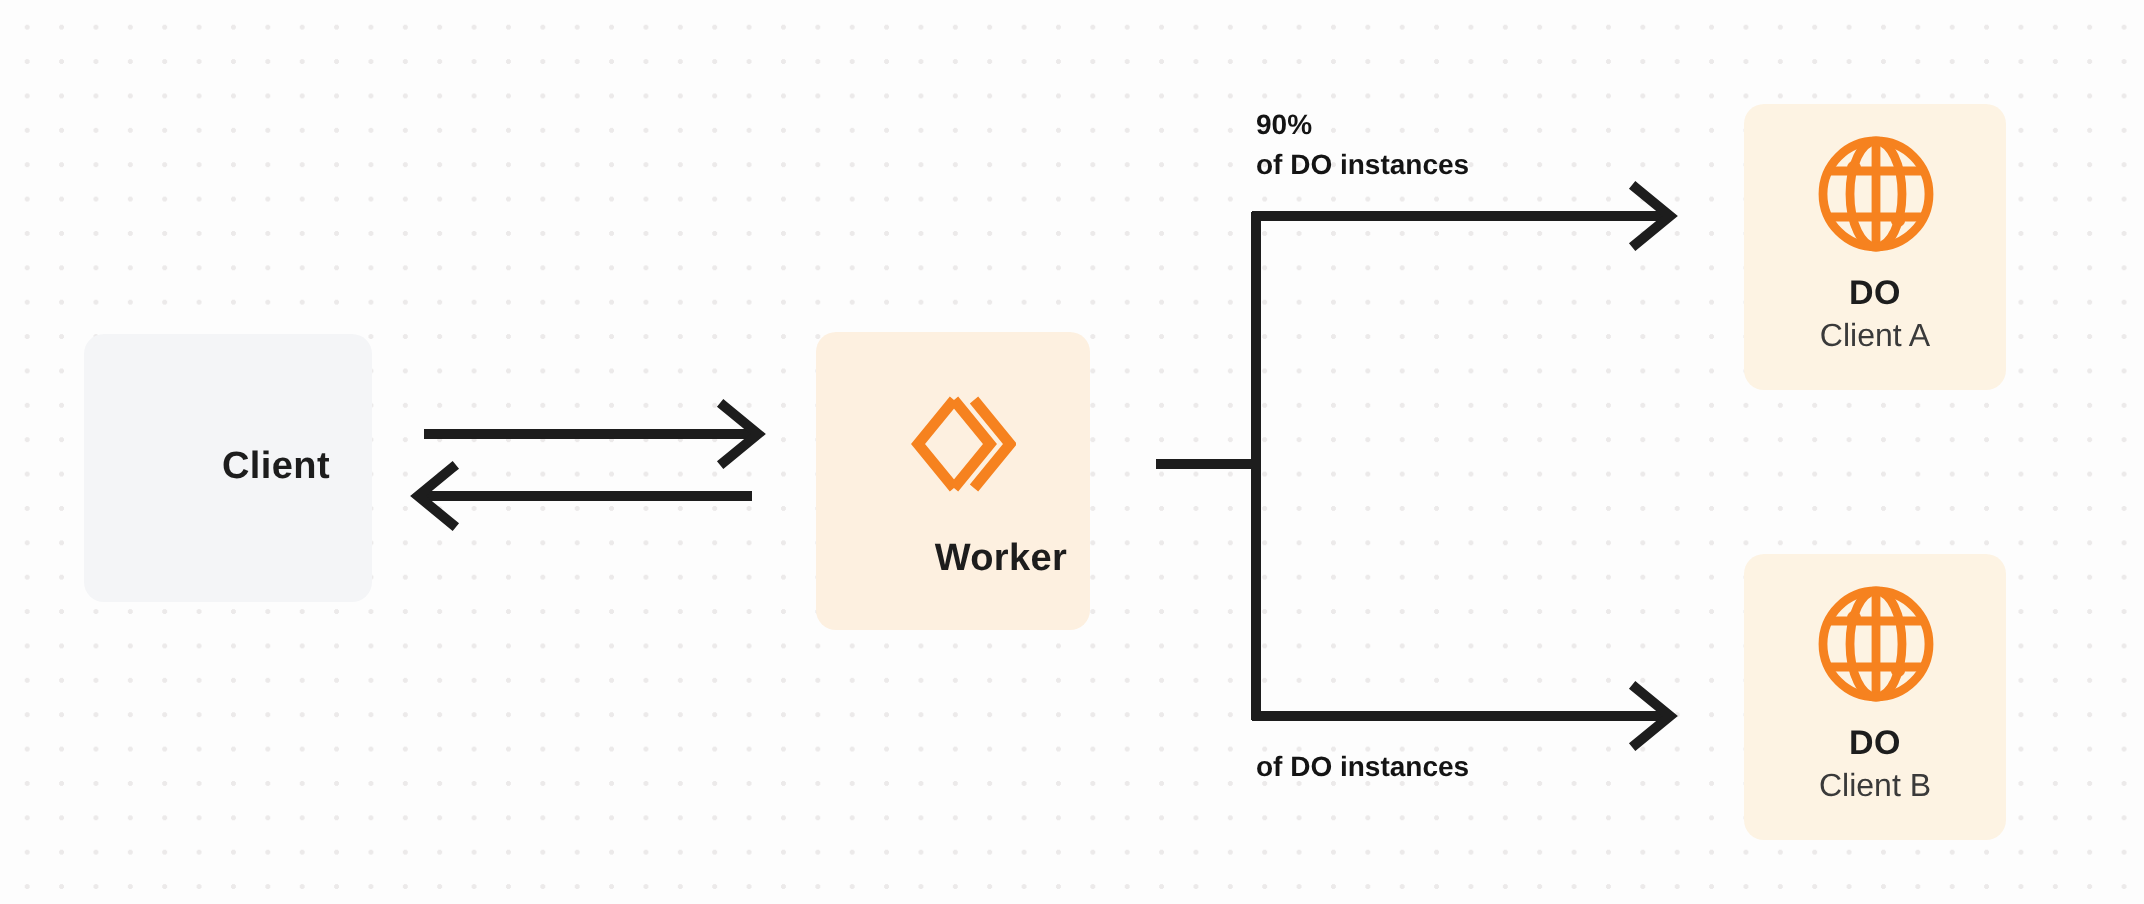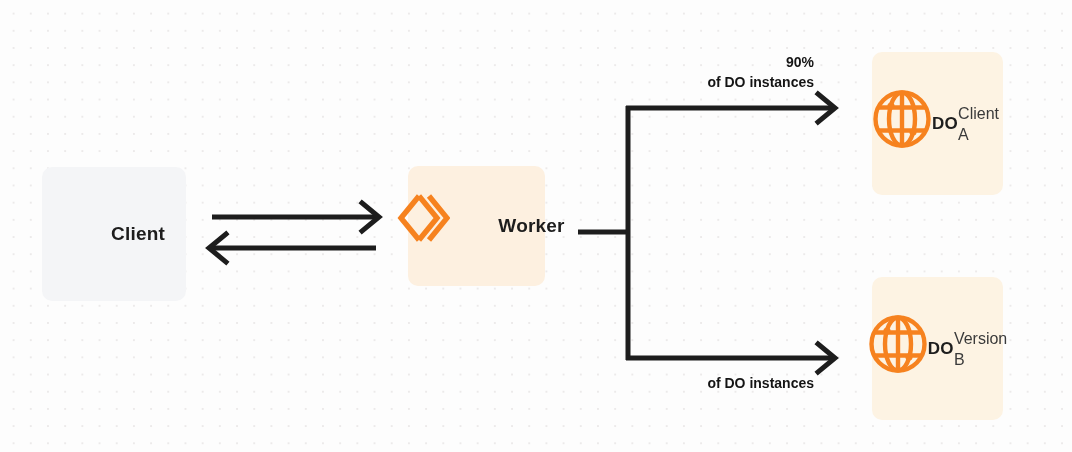--- a/index.html
+++ b/index.html
@@ -22,39 +22,39 @@
     background-image: radial-gradient(circle, #eceaea 1.1px, transparent 1.2px);
     background-size: 17.2px 17.2px;
     background-position: 5px 5px;
   }
 
   
   .node {
     position: absolute;
     border-radius: 10px;
     display: flex;
-    flex-direction: row;
+    flex-direction: column;
     align-items: center;
     justify-content: center;
     box-sizing: border-box;
   }
 
   .node-client {
     left: 42px;
     top: 167px;
     width: 144px;
     height: 134px;
     background-color: #f4f5f7;
   }
 
   .node-worker {
     left: 408px;
     top: 166px;
     width: 137px;
-    height: 120px;
+    height: 149px;
     background-color: #fdf0e0;
   }
 
   .node-do-a {
     left: 872px;
     top: 52px;
     width: 131px;
     height: 143px;
     background-color: #fdf3e3;
   }
@@ -108,21 +108,21 @@
     left: 0;
     top: 0;
     width: 1072px;
     height: 452px;
     pointer-events: none;
   }
 
   
   .edge-label {
     position: absolute;
-    text-align: right;
+    text-align: left;
     font-size: 14px;
     font-weight: bold;
     color: #141414;
     line-height: 1.45;
     white-space: nowrap;
   }
 
   .edge-label-top {
     left: 628px;
     top: 52px;
@@ -222,21 +222,21 @@
           <line x1="30" y1="3.5" x2="30" y2="56.5"></line>
           <line x1="6.5" y1="18.5" x2="53.5" y2="18.5"></line>
           <line x1="6.5" y1="41.5" x2="53.5" y2="41.5"></line>
           <ellipse cx="30" cy="30" rx="13" ry="26.5"></ellipse>
         </g>
         <circle cx="19" cy="17" r="3.6" fill="#f6821f"></circle>
         <circle cx="41" cy="43" r="3.6" fill="#f6821f"></circle>
       </svg>
     </span>
     <span class="node-title-sm">DO</span>
-    <span class="node-sub">Version B</span>
+    <span class="node-sub">Client B</span>
   </div>
 
   <div class="edge-label edge-label-top">
     <span class="edge-pct">90%</span>
     <span class="edge-desc">of DO instances</span>
   </div>
 
   <div class="edge-label edge-label-bottom">
     <span class="edge-desc">of DO instances</span>
   </div>

